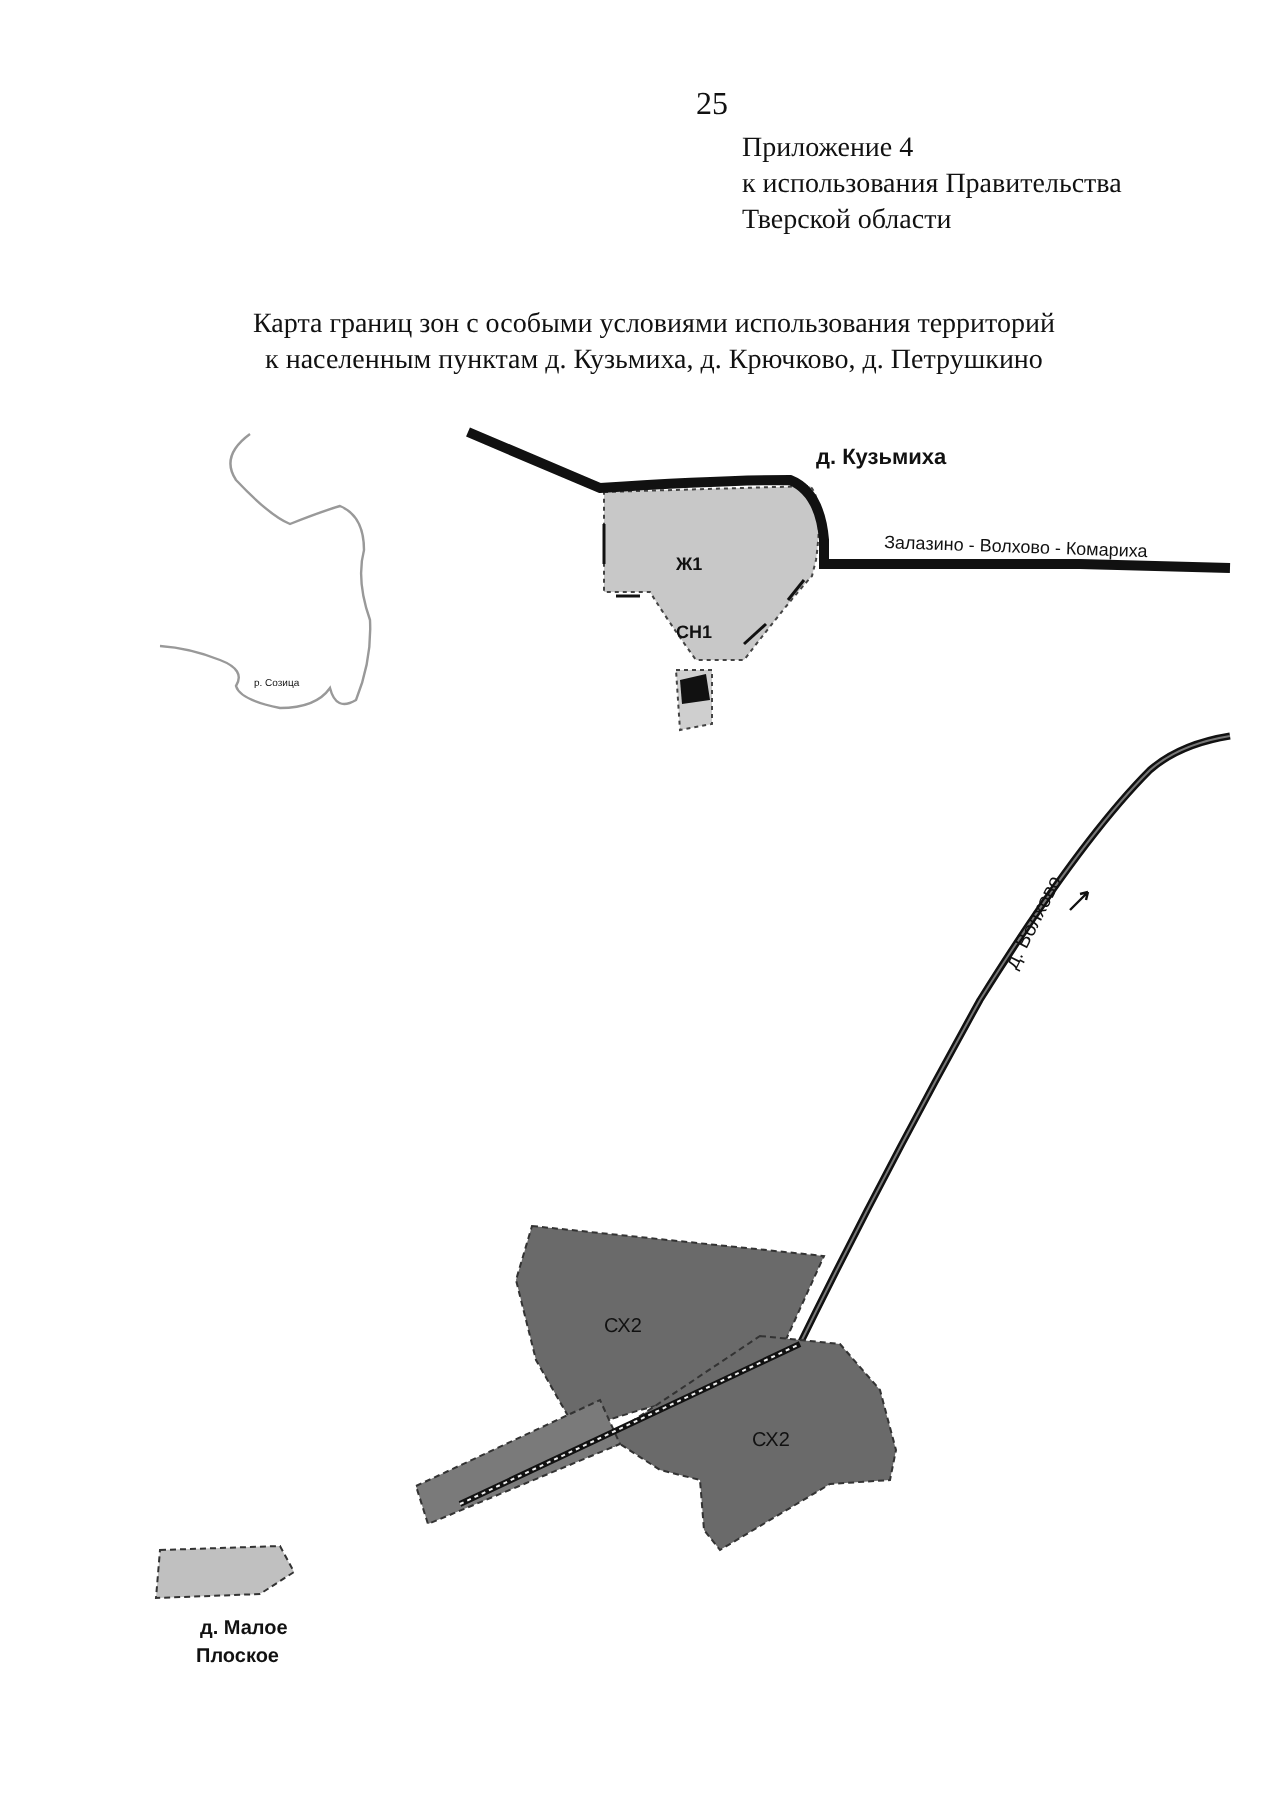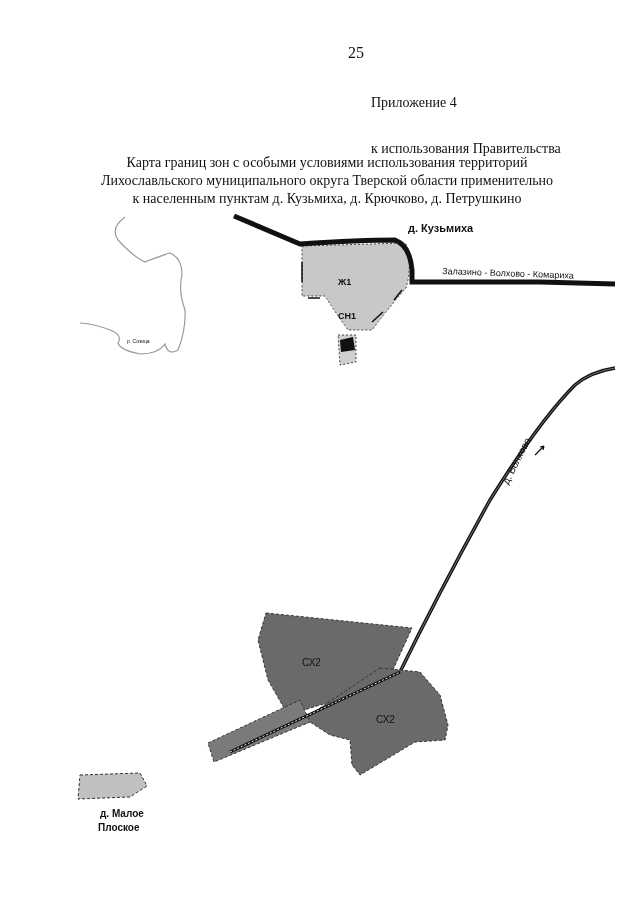--- a/index.html
+++ b/index.html
@@ -1,38 +1,38 @@
 <!DOCTYPE html>
 <html><head>
 <meta charset="utf-8">
 <style>
   html, body { margin:0; padding:0; background:#ffffff; }
   body { width:640px; height:905px; position:relative; overflow:hidden; font-family:"Liberation Serif", serif; color:#111; }
   .page-num { position:absolute; left:331px; top:44px; font-size:16px;margin-left:17px; }
   .appendix { position:absolute; left:371px; top:66px; font-size:14px; line-height:18px; }
-  .appendix div { white-space:nowrap;margin-top:28px; }
+  .appendix div { white-space:nowrap; }
   .title { position:absolute; left:60px; width:534px; top:154px; font-size:14px; line-height:18px; text-align:center; }
   .title div { white-space:nowrap; }
   svg.map { position:absolute; left:0; top:0; }
   .lbl { font-family:"Liberation Sans", sans-serif; font-weight:bold; fill:#111; }
   .lbl-n { font-family:"Liberation Sans", sans-serif; fill:#111; }
 </style>
 </head>
 <body>
 
 <div class="page-num">25</div>
 
 <div class="appendix">
   <div>Приложение 4</div>
   <div>к использования Правительства</div>
+  <div>Тверской области</div>
 </div>
 
 <div class="title">
   <div>Карта границ зон с особыми условиями использования территорий</div>
-  <div>Лихославльского муниципального округа Тверской области  применительно</div>
   <div>к населенным пунктам д. Кузьмиха, д. Крючково, д. Петрушкино</div>
 </div>
 
 <svg class="map" width="640" height="905" viewBox="0 0 640 905">
 
   <path d="M125,217 Q110,228 118,240 Q135,258 145,262 Q160,256 170,253 Q182,258 182,275 Q178,290 185,310 Q186,330 178,350 Q168,356 165,344 Q158,354 140,354 Q120,350 118,343 Q123,335 110,330 Q95,324 80,323" fill="none" stroke="#999" stroke-width="1.2"></path>
   <text class="lbl-n" x="127" y="343" font-size="5" fill="#888">р. Созица</text>
 
   <path d="M302,246 L405,243 Q412,250 408,280 L406,288 Q395,300 372,330 L348,330 Q335,312 325,296 L302,296 Z" fill="#c8c8c8" stroke="#444" stroke-width="1" stroke-dasharray="2,2"></path>
 

